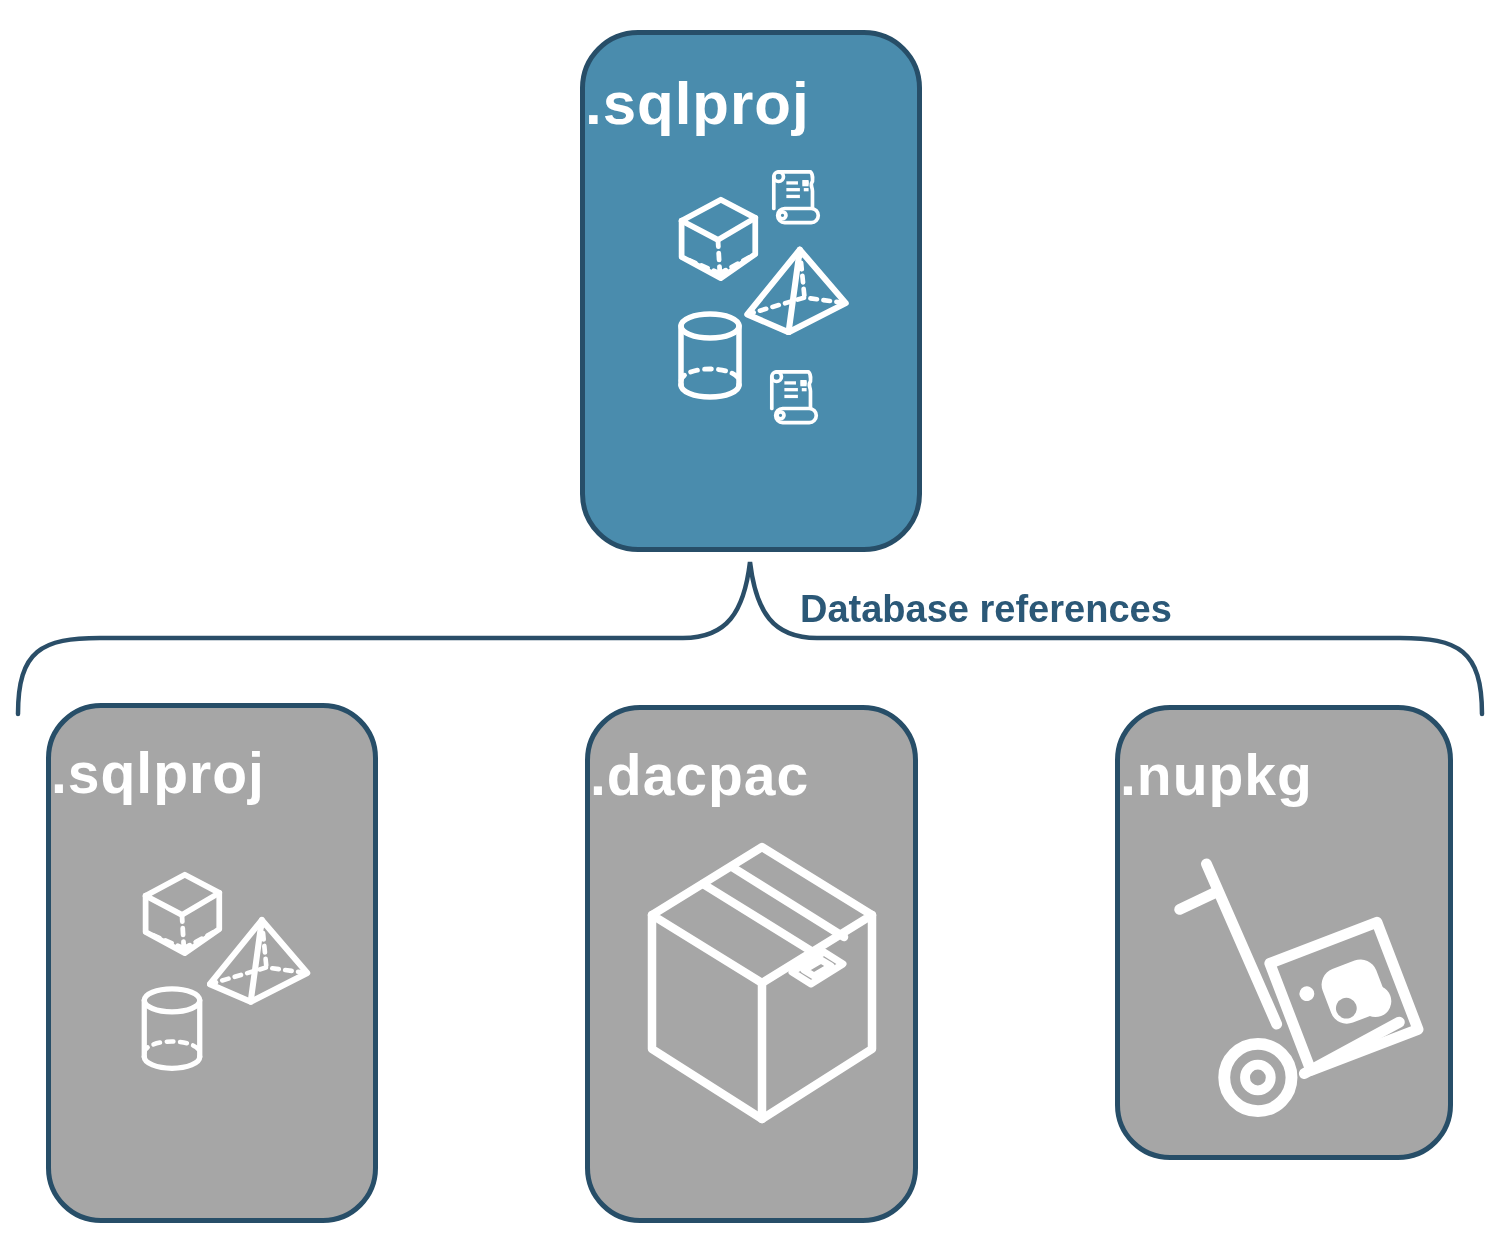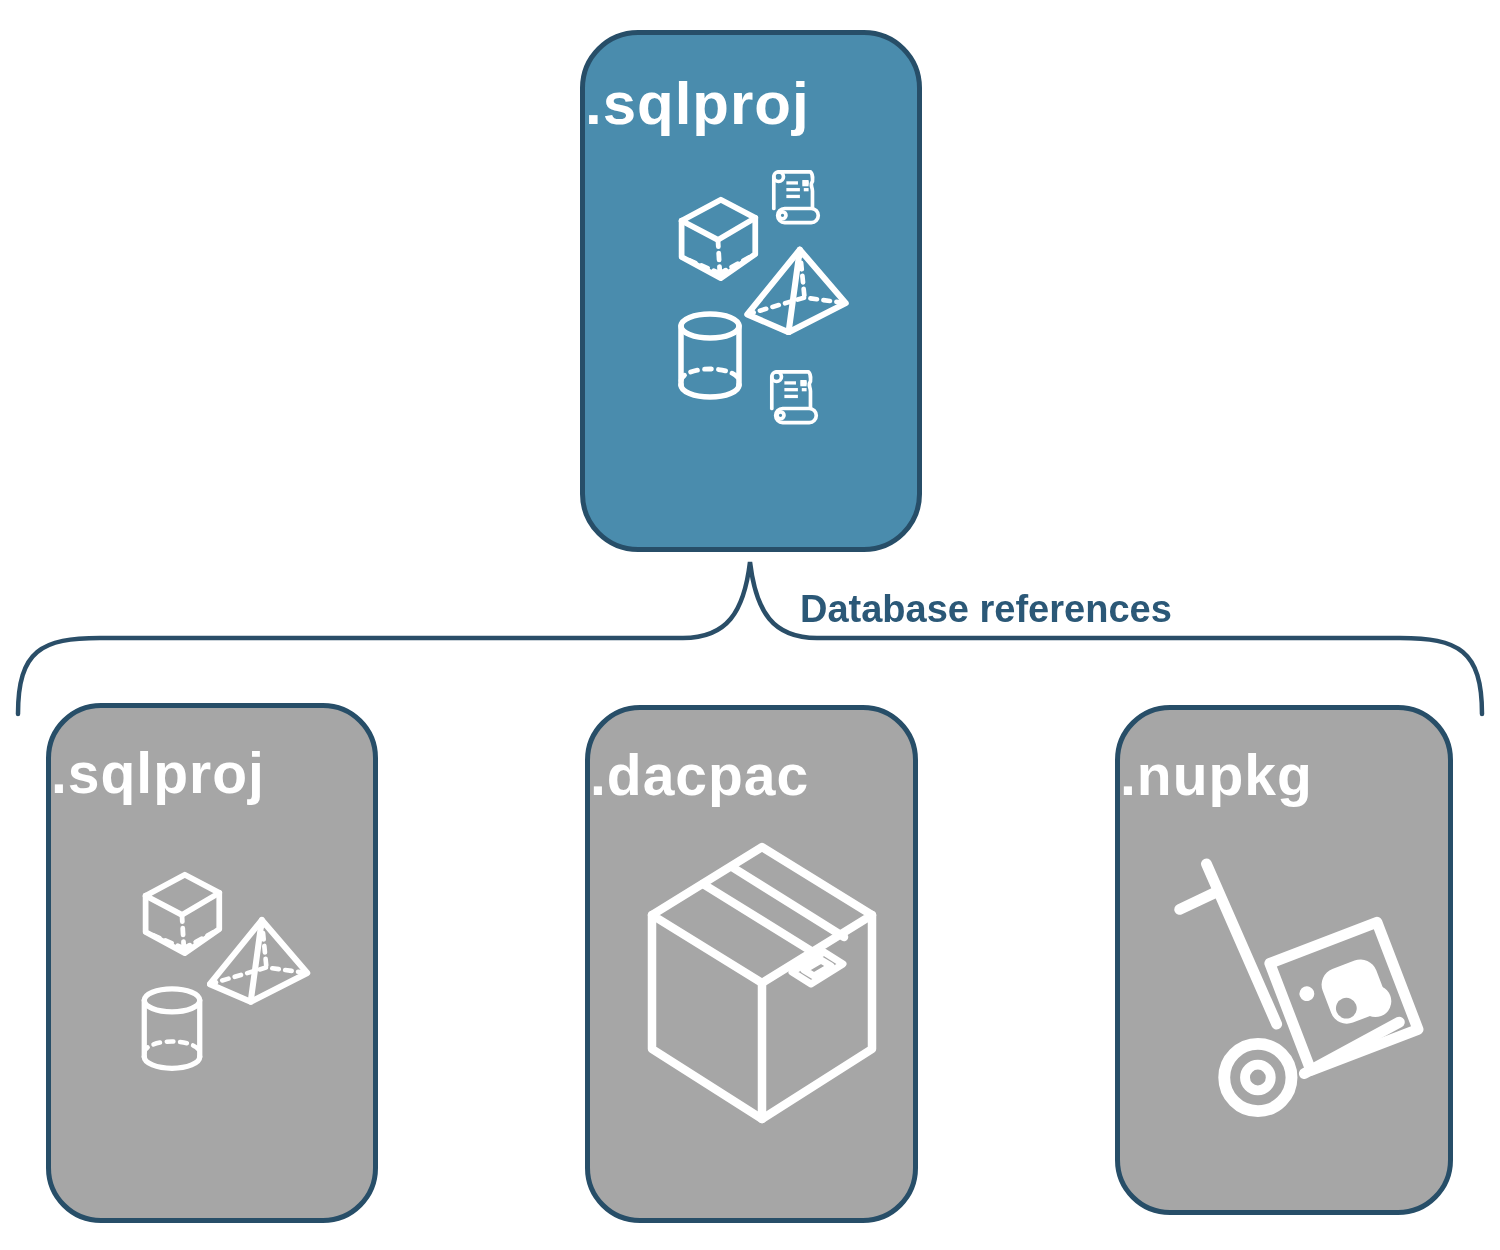--- a/index.html
+++ b/index.html
@@ -16,21 +16,21 @@
     border:5px solid #274e68;
     border-radius:58px;
   }
   .node--root{
     left:580px;top:30px;width:342px;height:522px;
     background:#4a8cad;
   }
   .node--child{ background:#a6a6a6; border-radius:55px; }
   .node--c0{ left:46px;top:703px;width:332px;height:520px; }
   .node--c1{ left:585px;top:705px;width:333px;height:518px; }
-  .node--c2{ left:1115px;top:705px;width:338px;height:510px; }
+  .node--c2{ left:1115px;top:705px;width:338px;height:455px; }
   .node-title{
     margin-top:34px;
     font-size:60px;
     font-weight:bold;
     color:#ffffff;
     letter-spacing:1px;
   }
   .node--child .node-title{ font-size:57px; margin-top:32px; }
   .icon{ position:absolute; }
   

